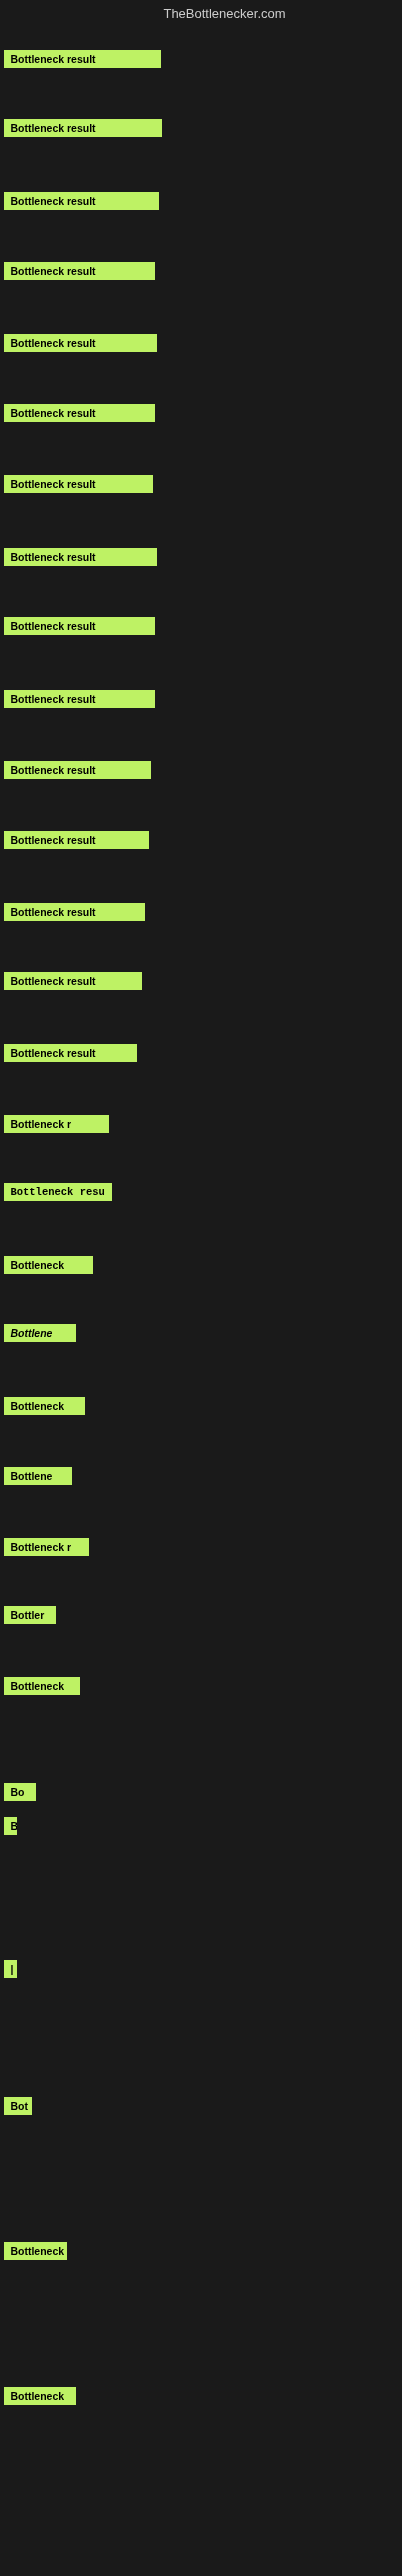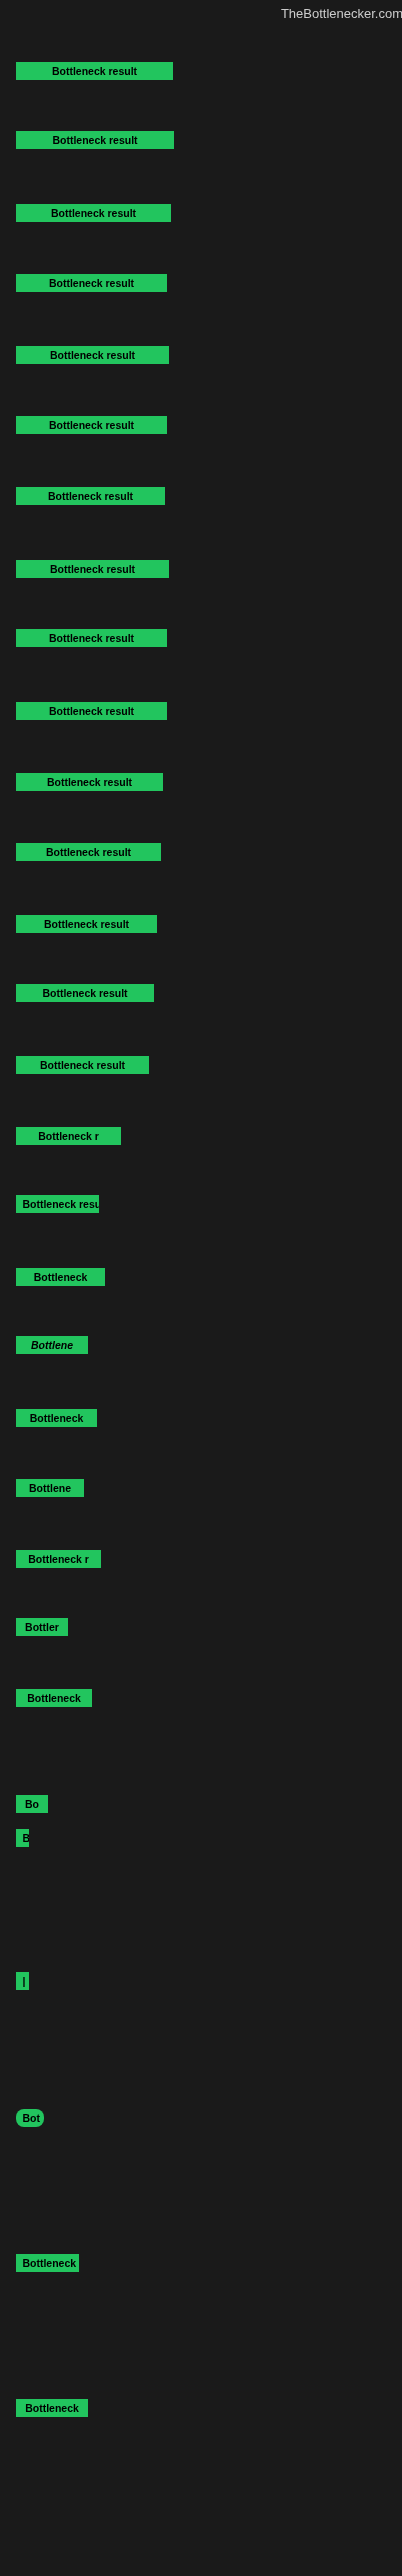--- a/index.html
+++ b/index.html
@@ -8,38 +8,37 @@
       box-sizing: border-box;
     }
     body {
       width: 403px;
       min-height: 2576px;
       background-color: #1a1a1a;
       font-family: Arial, sans-serif;
       position: relative;
     }
     .site-title {
-      text-align: right;
+      text-align: center;
       color: #cccccc;
       font-size: 13px;
       padding: 6.4px 0;
       background-color: #1a1a1a;
       margin-left: 46px;
     }
     .bottleneck-bar {
       display: inline-block;
-      background-color: #22c55e;
+      background-color: #bef264;
       color: #000000;
       font-size: 10.5px;
       font-weight: bold;
       padding: 3.2px 6.4px;
-      margin: 16px;
+      margin: 4px;
       white-space: nowrap;
       overflow: hidden;
-      text-align: center;
     }
     .bar-row {
       position: absolute;
       left: 0;
     }
   </style>
 </head>
 <body>
 
 <div class="site-title">TheBottlenecker.com</div>
@@ -53,27 +52,27 @@
 <div class="bar-row" style="top: 471px; left: 0px;"><span class="bottleneck-bar" style="width: 149px;">Bottleneck result</span></div>
 <div class="bar-row" style="top: 544px; left: 0px;"><span class="bottleneck-bar" style="width: 153px;">Bottleneck result</span></div>
 <div class="bar-row" style="top: 613px; left: 0px;"><span class="bottleneck-bar" style="width: 151px;">Bottleneck result</span></div>
 <div class="bar-row" style="top: 686px; left: 0px;"><span class="bottleneck-bar" style="width: 151px;">Bottleneck result</span></div>
 <div class="bar-row" style="top: 757px; left: 0px;"><span class="bottleneck-bar" style="width: 147px;">Bottleneck result</span></div>
 <div class="bar-row" style="top: 827px; left: 0px;"><span class="bottleneck-bar" style="width: 145px;">Bottleneck result</span></div>
 <div class="bar-row" style="top: 899px; left: 0px;"><span class="bottleneck-bar" style="width: 141px;">Bottleneck result</span></div>
 <div class="bar-row" style="top: 968px; left: 0px;"><span class="bottleneck-bar" style="width: 138px;">Bottleneck result</span></div>
 <div class="bar-row" style="top: 1040px; left: 0px;"><span class="bottleneck-bar" style="width: 133px;">Bottleneck result</span></div>
 <div class="bar-row" style="top: 1111px; left: 0px;"><span class="bottleneck-bar" style="width: 105px;">Bottleneck r</span></div>
-<div class="bar-row" style="top: 1179px; left: 0px;"><span class="bottleneck-bar" style="width: 83px;">Bottleneck resu</span></div>
+<div class="bar-row" style="top: 1179px; left: 0px;"><span class="bottleneck-bar" style="width: 108px; font-family: Liberation Mono, monospace;">Bottleneck resu</span></div>
 <div class="bar-row" style="top: 1252px; left: 0px;"><span class="bottleneck-bar" style="width: 89px;">Bottleneck</span></div>
 <div class="bar-row" style="top: 1320px; left: 0px; font-style: italic;"><span class="bottleneck-bar" style="width: 72px;">Bottlene</span></div>
 <div class="bar-row" style="top: 1393px; left: 0px;"><span class="bottleneck-bar" style="width: 81px;">Bottleneck</span></div>
 <div class="bar-row" style="top: 1463px; left: 0px;"><span class="bottleneck-bar" style="width: 68px;">Bottlene</span></div>
 <div class="bar-row" style="top: 1534px; left: 0px;"><span class="bottleneck-bar" style="width: 85px;">Bottleneck r</span></div>
 <div class="bar-row" style="top: 1602px; left: 0px;"><span class="bottleneck-bar" style="width: 52px;">Bottler</span></div>
 <div class="bar-row" style="top: 1673px; left: 0px;"><span class="bottleneck-bar" style="width: 76px;">Bottleneck</span></div>
 <div class="bar-row" style="top: 1779px; left: 0px;"><span class="bottleneck-bar" style="width: 32px;">Bo</span></div>
 <div class="bar-row" style="top: 1813px; left: 0px;"><span class="bottleneck-bar" style="width: 12px;">B</span></div>
 <div class="bar-row" style="top: 1956px; left: 0px;"><span class="bottleneck-bar" style="width: 9.7px;">|</span></div>
-<div class="bar-row" style="top: 2093px; left: 0px;"><span class="bottleneck-bar" style="width: 28px; border-radius: 8px;">Bot</span></div>
+<div class="bar-row" style="top: 2093px; left: 0px;"><span class="bottleneck-bar" style="width: 28px;">Bot</span></div>
 <div class="bar-row" style="top: 2238px; left: 0px;"><span class="bottleneck-bar" style="width: 63px;">Bottleneck re</span></div>
 <div class="bar-row" style="top: 2383px; left: 0px;"><span class="bottleneck-bar" style="width: 72px;">Bottleneck</span></div>
 
 
 </body></html>

